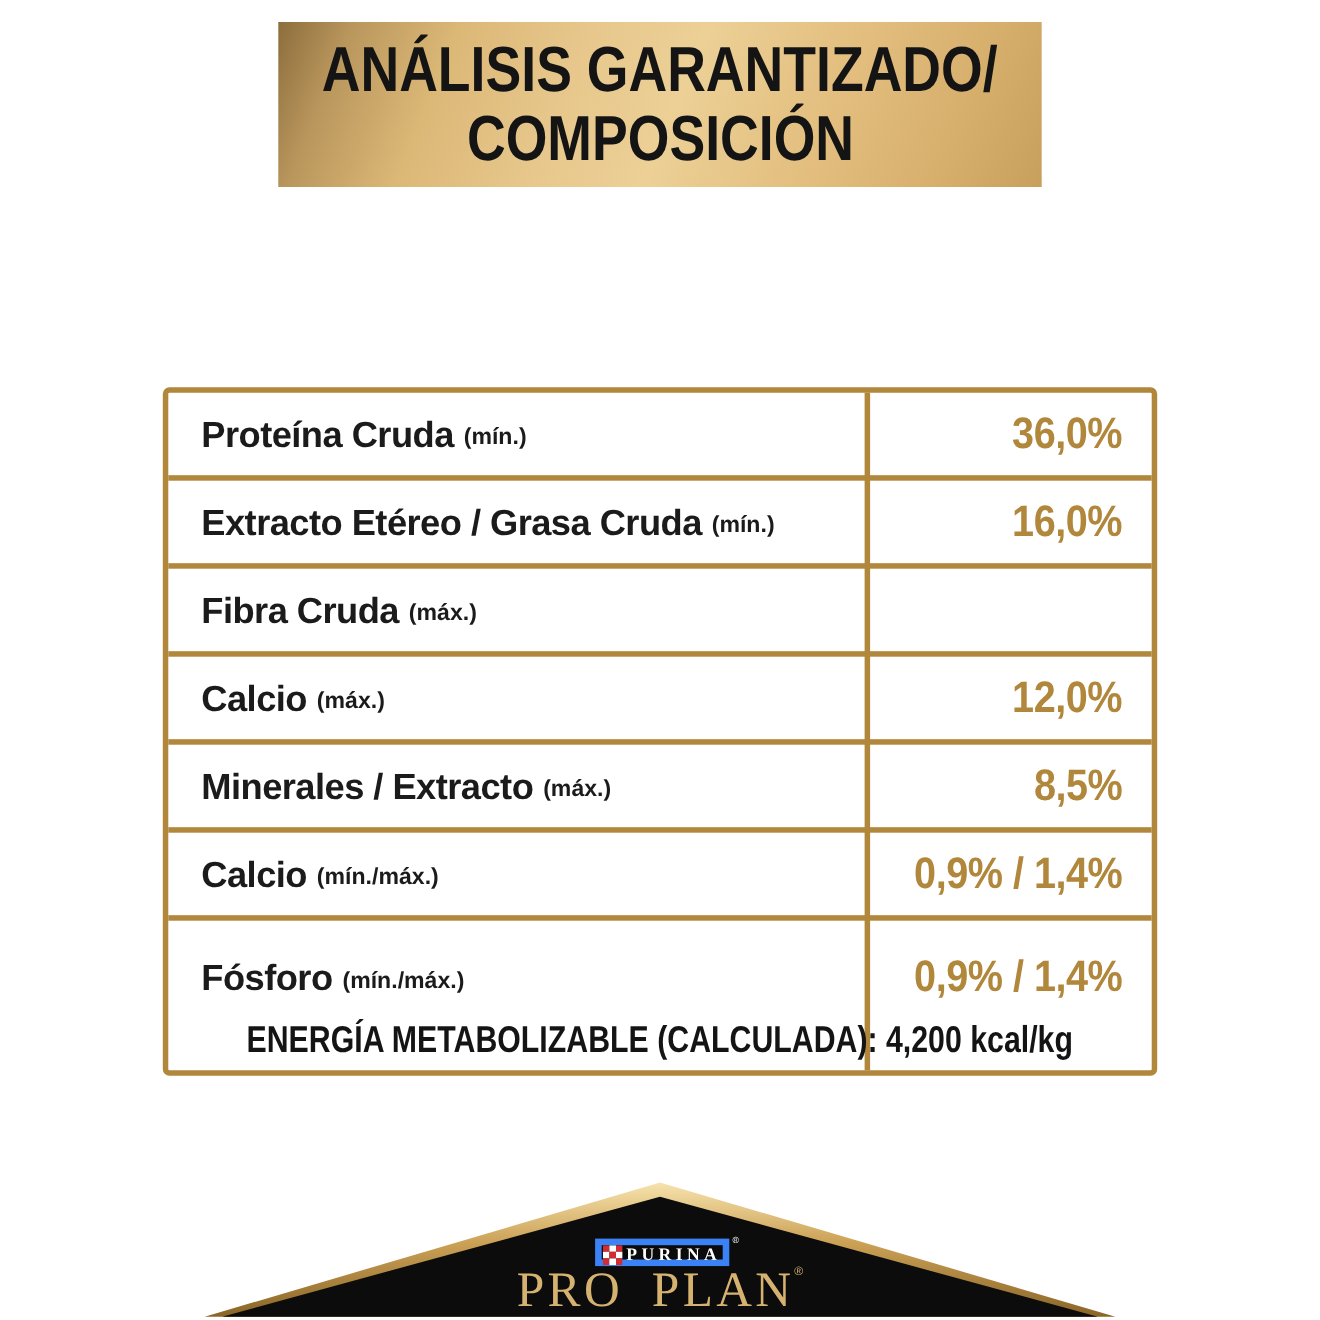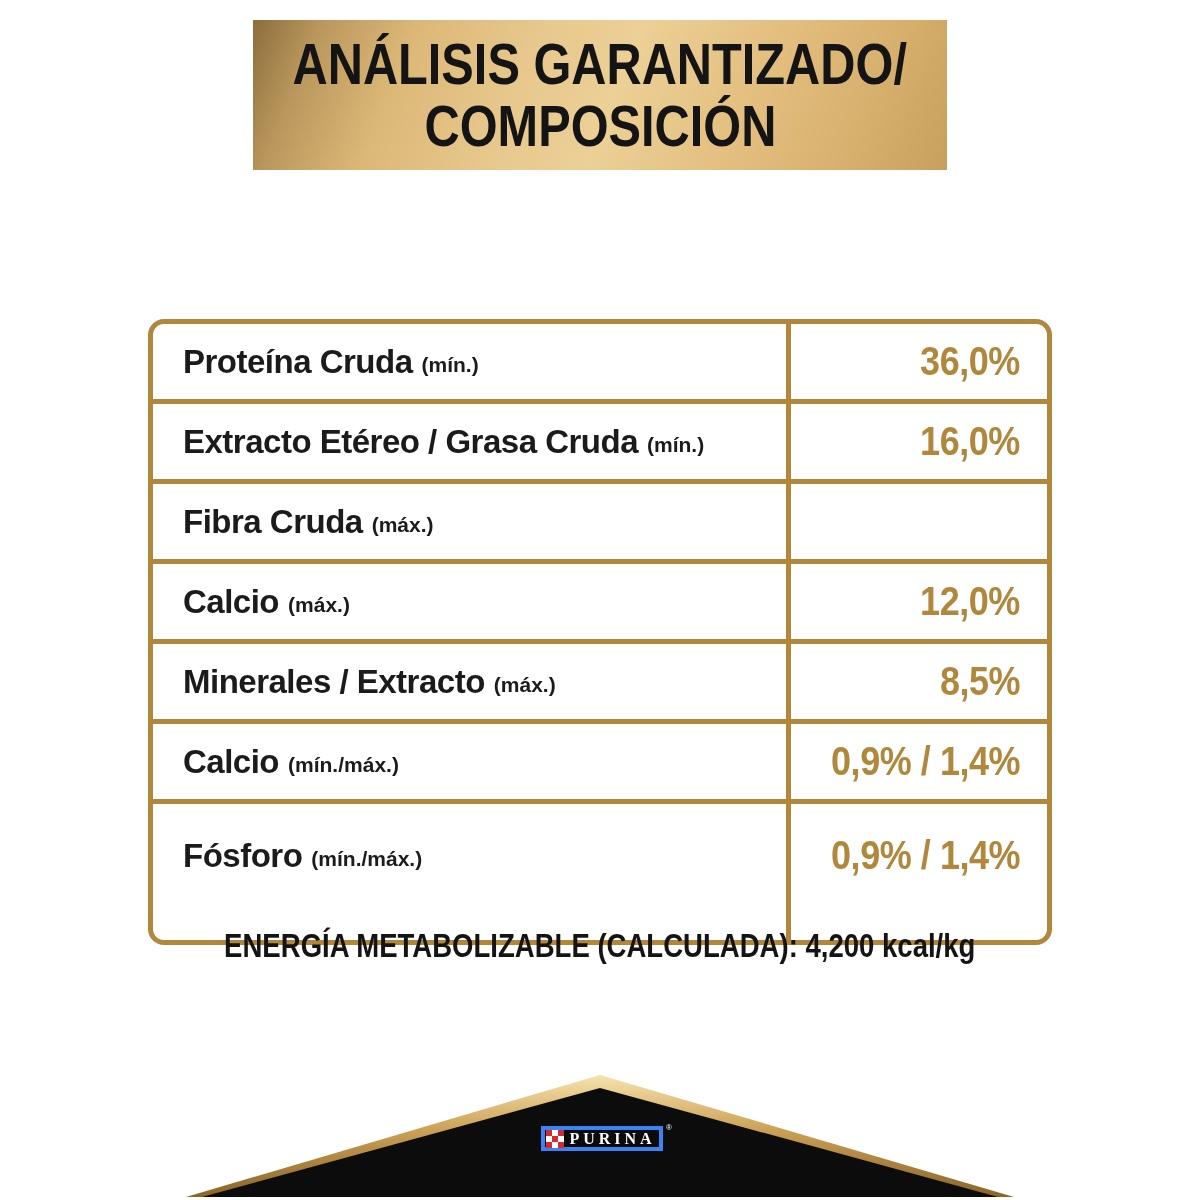--- a/index.html
+++ b/index.html
@@ -17,22 +17,22 @@
     display:flex;flex-direction:column;align-items:center;justify-content:center;
   }
   .banner-line{
     color:#141414;font-weight:bold;font-size:58px;line-height:62px;
     letter-spacing:0px;white-space:nowrap;
     transform:scaleX(0.84);transform-origin:center center;
   }
 
   
   .analysis-table{
-    position:absolute;left:148px;top:319px;width:904px;height:626px;
-    border:5px solid #B1873C;border-radius:16px;box-sizing:border-box;
+    position:absolute;left:148px;top:352px;width:904px;height:626px;
+    border:5px solid #B1873C;border-radius:6px;box-sizing:border-box;
     background:#ffffff;
   }
   .atable-rows{position:absolute;left:0;top:0;right:0;bottom:0;}
   .arow{
     height:75px;border-bottom:5px solid #B1873C;
     display:flex;align-items:stretch;box-sizing:content-box;
   }
   .arow:last-child{border-bottom:none;margin-top:14px;}
   .cell-label{
     flex:1;display:flex;align-items:center;padding-left:30px;
@@ -56,22 +56,22 @@
   .energy-line{position:absolute;left:0;top:926px;width:1200px;text-align:center;}
   .energy-text{
     display:inline-block;color:#141414;font-weight:bold;font-size:34px;
     white-space:nowrap;transform:scaleX(0.81);transform-origin:center center;
   }
 
   
   .roof-svg{position:absolute;left:0;top:1060px;width:1200px;height:140px;}
   .purina-box{
     position:absolute;left:541px;top:1126px;width:122px;height:25px;
-    background:#0b0b0b;border:4px solid #3b82f6;box-sizing:border-box;
-    display:flex;align-items:center;
+    background:#0b0b0b;border:6px solid #3b82f6;box-sizing:border-box;
+    display:flex;align-items:flex-start;
   }
   .purina-check{margin-left:1px;display:block;}
   .purina-word{
     flex:1;text-align:center;color:#ffffff;
     font-family:"Liberation Serif",serif;font-weight:bold;font-size:16px;
     letter-spacing:4px;padding-left:2px;
   }
   .purina-reg{
     position:absolute;left:666px;top:1123px;color:#ffffff;font-size:8px;
     font-family:"Liberation Sans",sans-serif;
@@ -195,14 +195,17 @@
       <rect x="6" y="6" width="6" height="6" fill="#D42B33"></rect>
       <rect x="12" y="6" width="6" height="6" fill="#ffffff"></rect>
       <rect x="0" y="12" width="6" height="6" fill="#D42B33"></rect>
       <rect x="6" y="12" width="6" height="6" fill="#ffffff"></rect>
       <rect x="12" y="12" width="6" height="6" fill="#D42B33"></rect>
     </svg>
     <span class="purina-word">PURINA</span>
   </div>
   <span class="purina-reg">®</span>
 
+  <div class="proplan-line">
+    <span>PRO PLAN</span><span class="proplan-reg">®</span>
+  </div>
 
 </div>
 
 </body></html>

